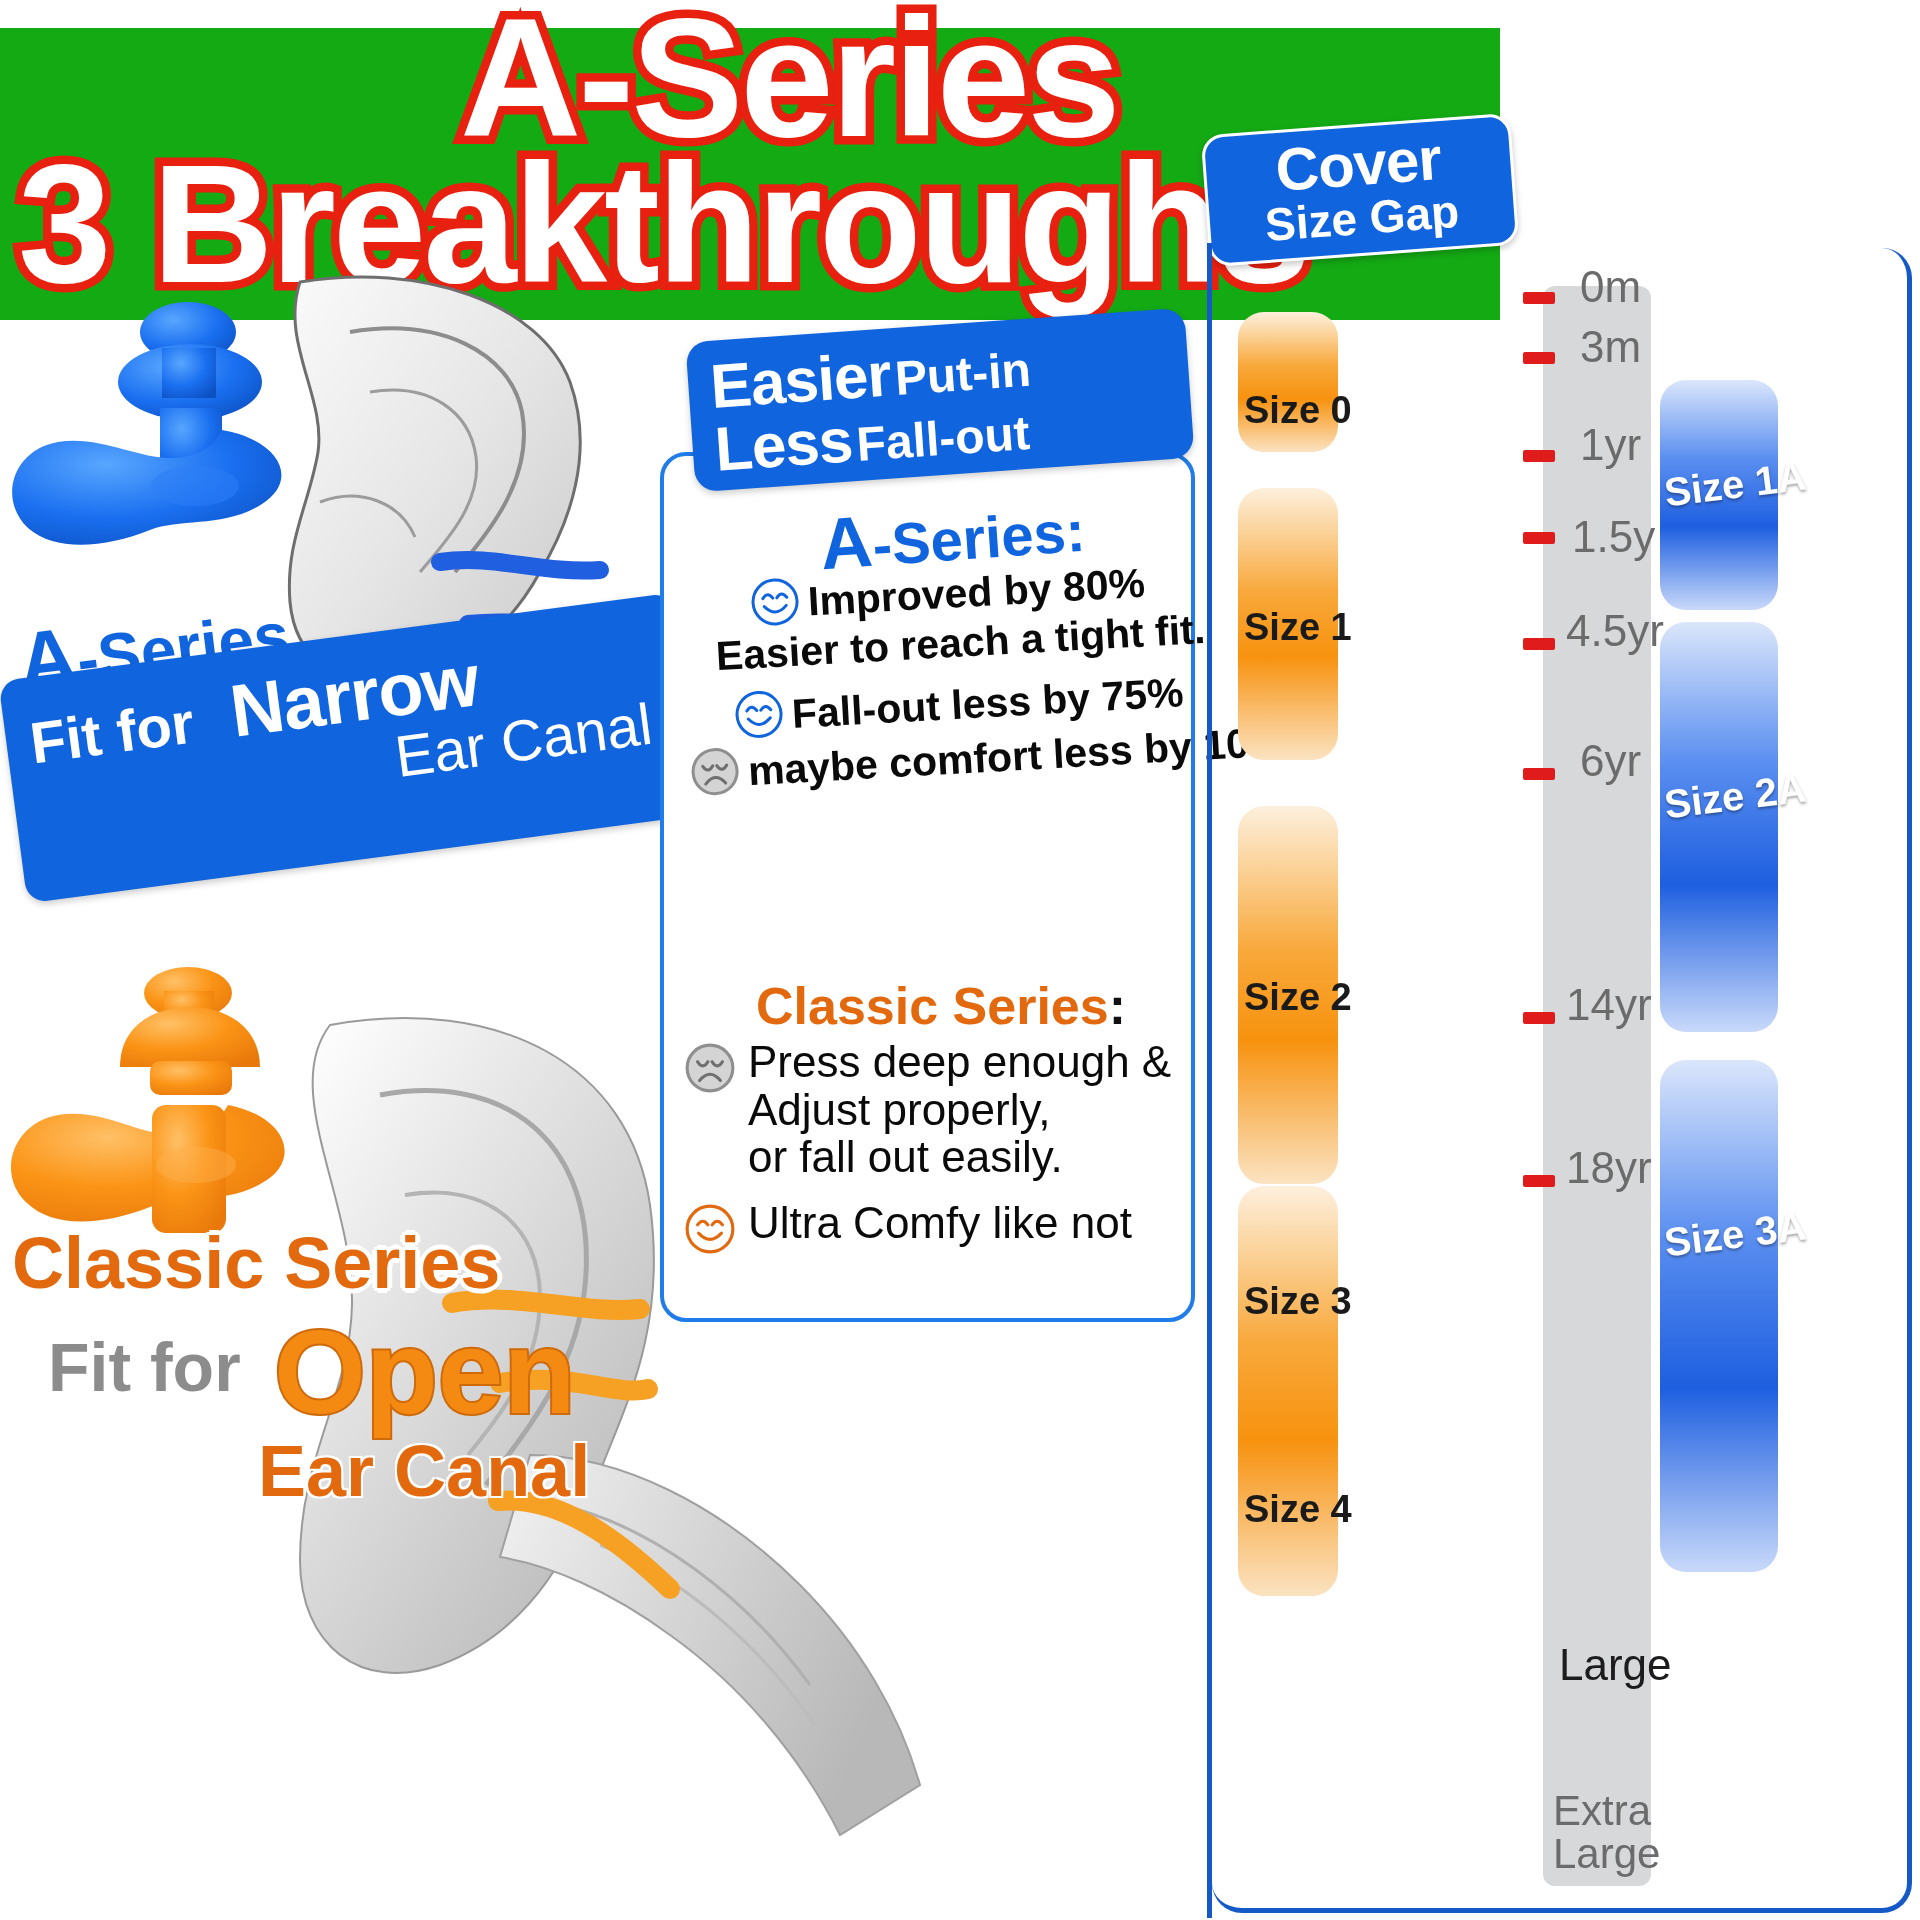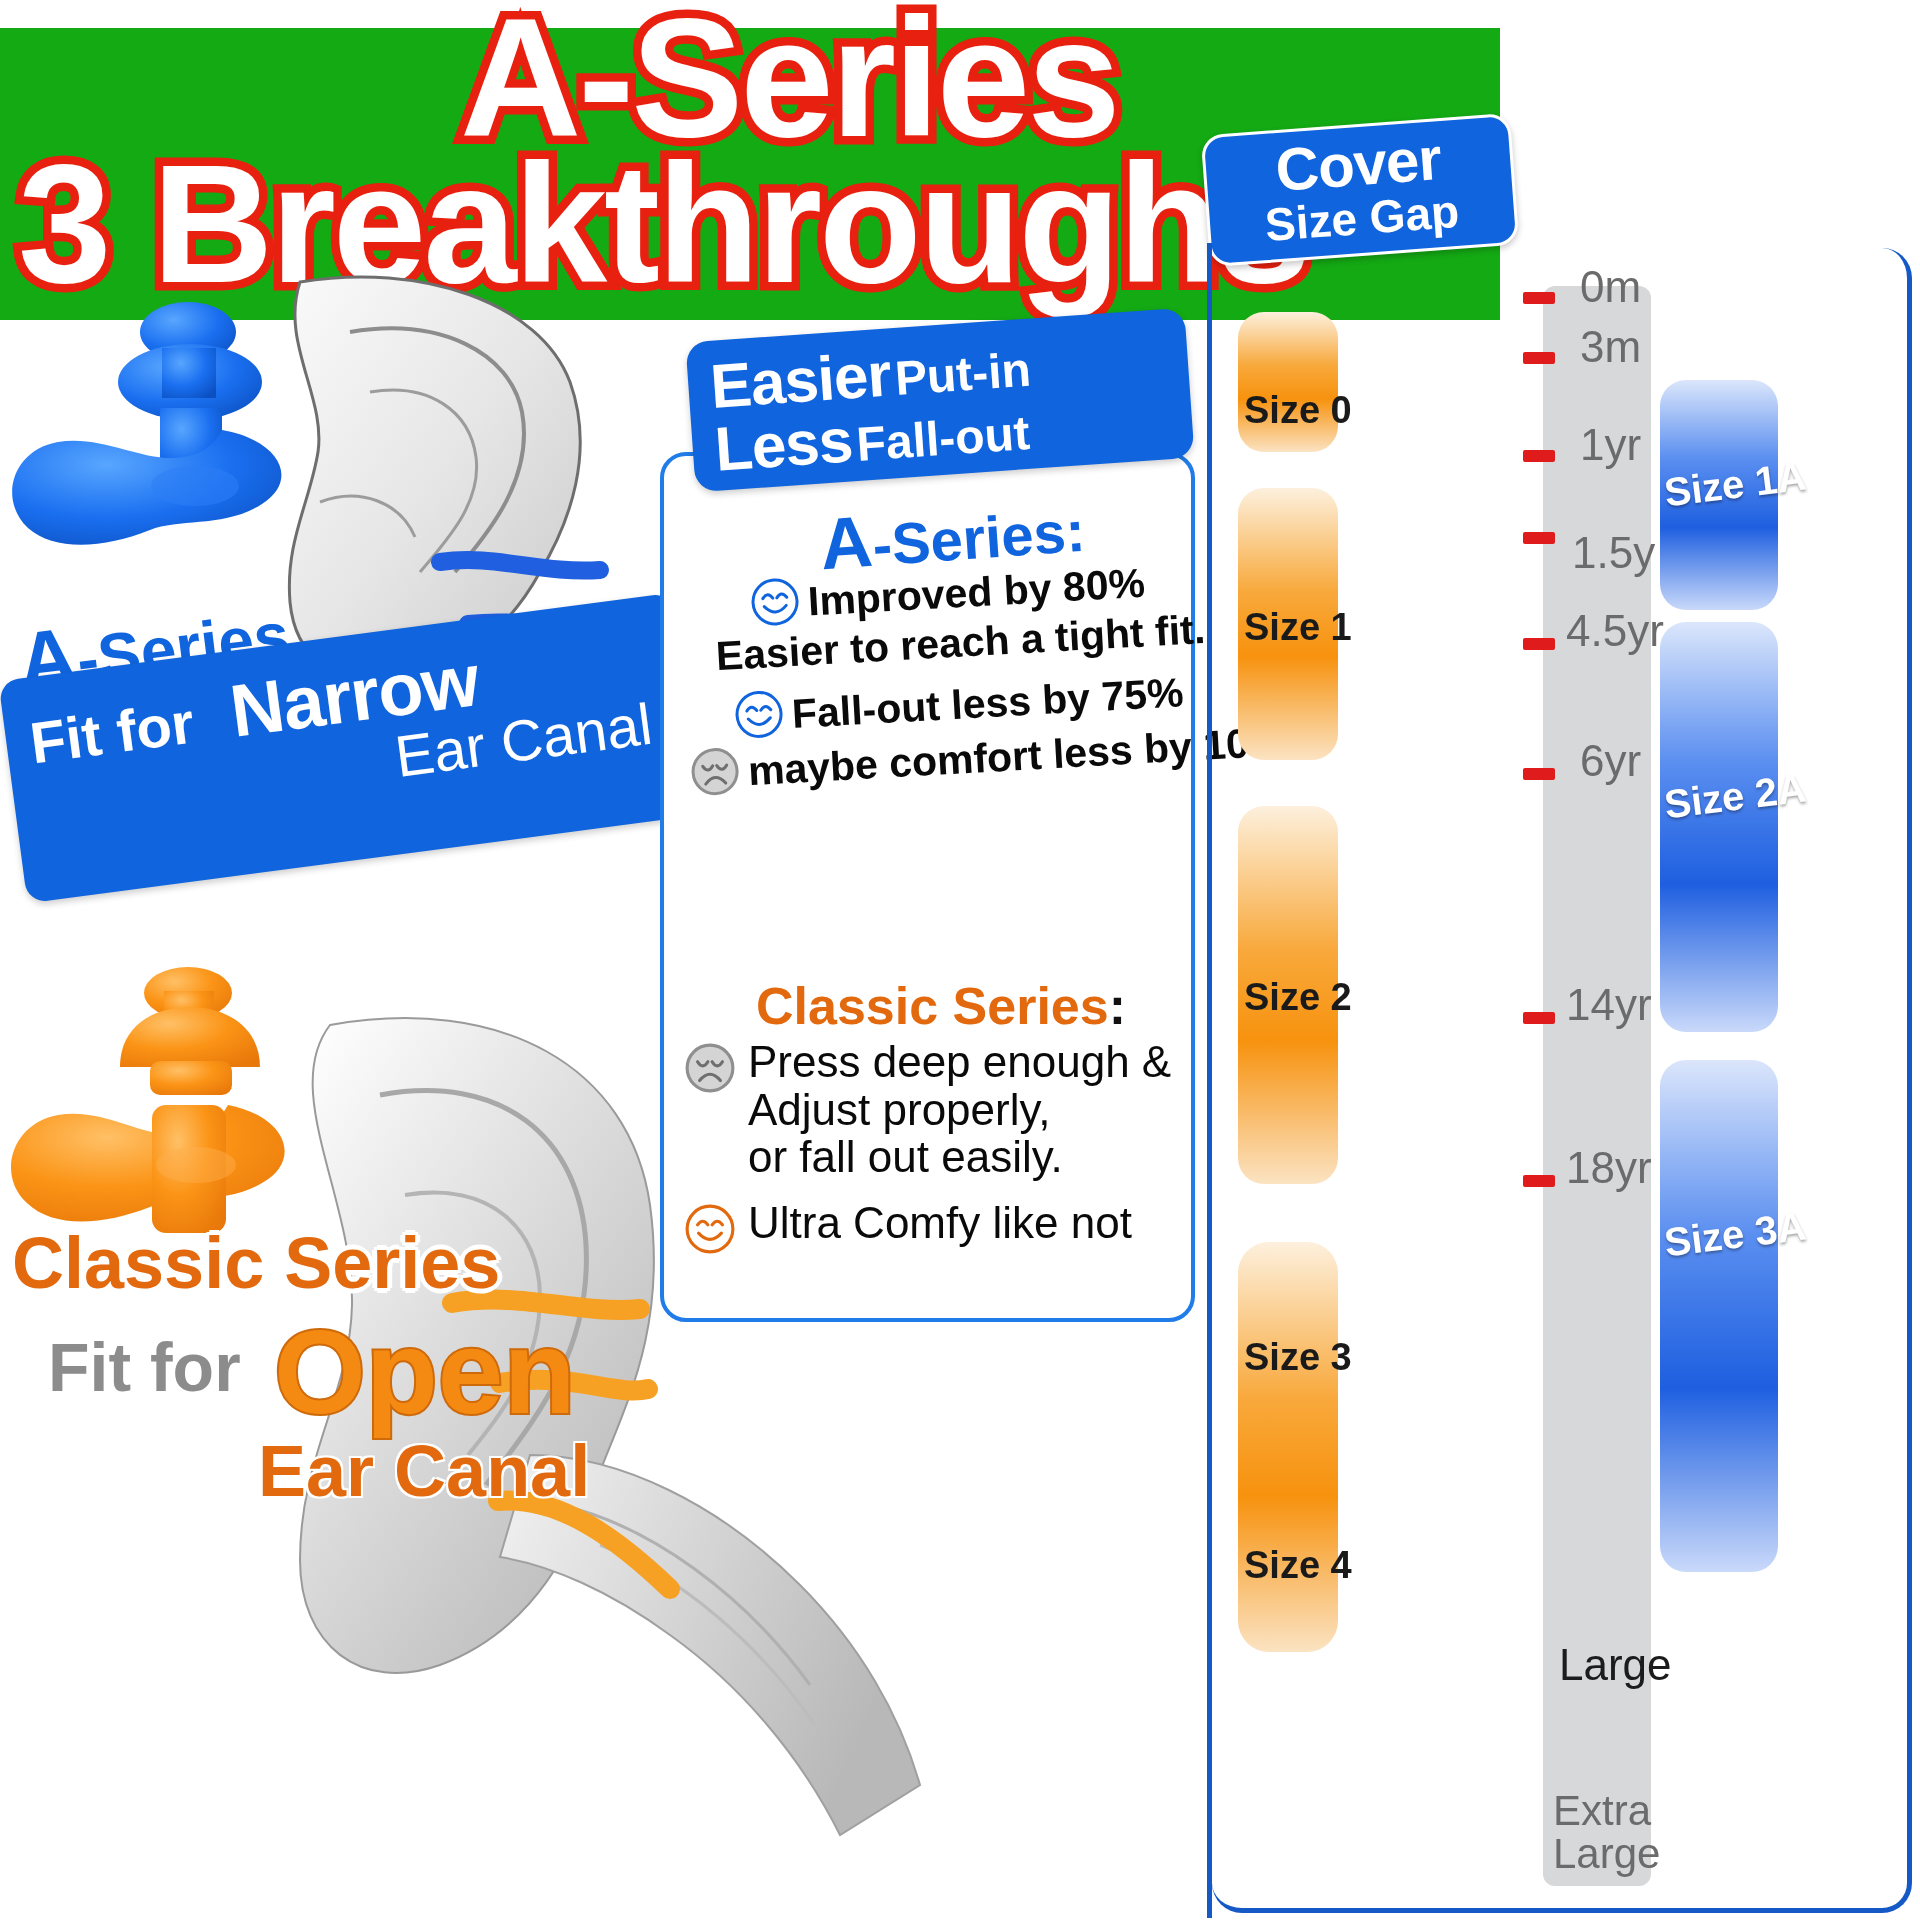--- a/index.html
+++ b/index.html
@@ -436,39 +436,39 @@
   <div class="tick" style="top:450px;"></div>
   <div class="tick" style="top:532px;"></div>
   <div class="tick" style="top:638px;"></div>
   <div class="tick" style="top:768px;"></div>
   <div class="tick" style="top:1012px;"></div>
   <div class="tick" style="top:1175px;"></div>
 
   <div class="tick-lbl" style="left:1580px; top:262px;">0m</div>
   <div class="tick-lbl" style="left:1580px; top:322px;">3m</div>
   <div class="tick-lbl" style="left:1580px; top:420px;">1yr</div>
-  <div class="tick-lbl" style="left:1572px; top:528px;">1.5y</div>
+  <div class="tick-lbl" style="left:1572px; top:512px;">1.5y</div>
   <div class="tick-lbl" style="left:1566px; top:606px;">4.5yr</div>
   <div class="tick-lbl" style="left:1580px; top:736px;">6yr</div>
   <div class="tick-lbl" style="left:1566px; top:980px;">14yr</div>
   <div class="tick-lbl" style="left:1566px; top:1143px;">18yr</div>
 
   <div class="age-word" style="left:1559px; top:1640px; color:#1c1c1c; font-size:44px;">Large</div>
   <div class="age-word" style="left:1553px; top:1790px; color:#6b6b6b; font-size:42px; line-height:1.02; white-space:normal; width:96px; text-align:center;">Extra Large</div>
 
   <div class="size-pill orange" style="top:312px; height:140px;">
     <span class="lab-o" style="top:52px;margin-top:25px;">Size 0</span>
   </div>
   <div class="size-pill orange" style="top:488px; height:272px;">
     <span class="lab-o" style="top:118px;">Size 1</span>
   </div>
   <div class="size-pill orange" style="top:806px; height:378px;">
     <span class="lab-o" style="top:170px;">Size 2</span>
   </div>
-  <div class="size-pill orange" style="top:1242px; height:410px;border-radius:31px;">
+  <div class="size-pill orange" style="top:1186px; height:410px;">
     <span class="lab-o" style="top:94px;">Size 3</span>
     <span class="lab-o" style="top:302px;">Size 4</span>
   </div>
 
   <div class="size-pill blue" style="top:380px; height:230px;">
     <span class="lab-b" style="top:82px;">Size 1A</span>
   </div>
   <div class="size-pill blue" style="top:622px; height:410px;">
     <span class="lab-b" style="top:152px;">Size 2A</span>
   </div>

